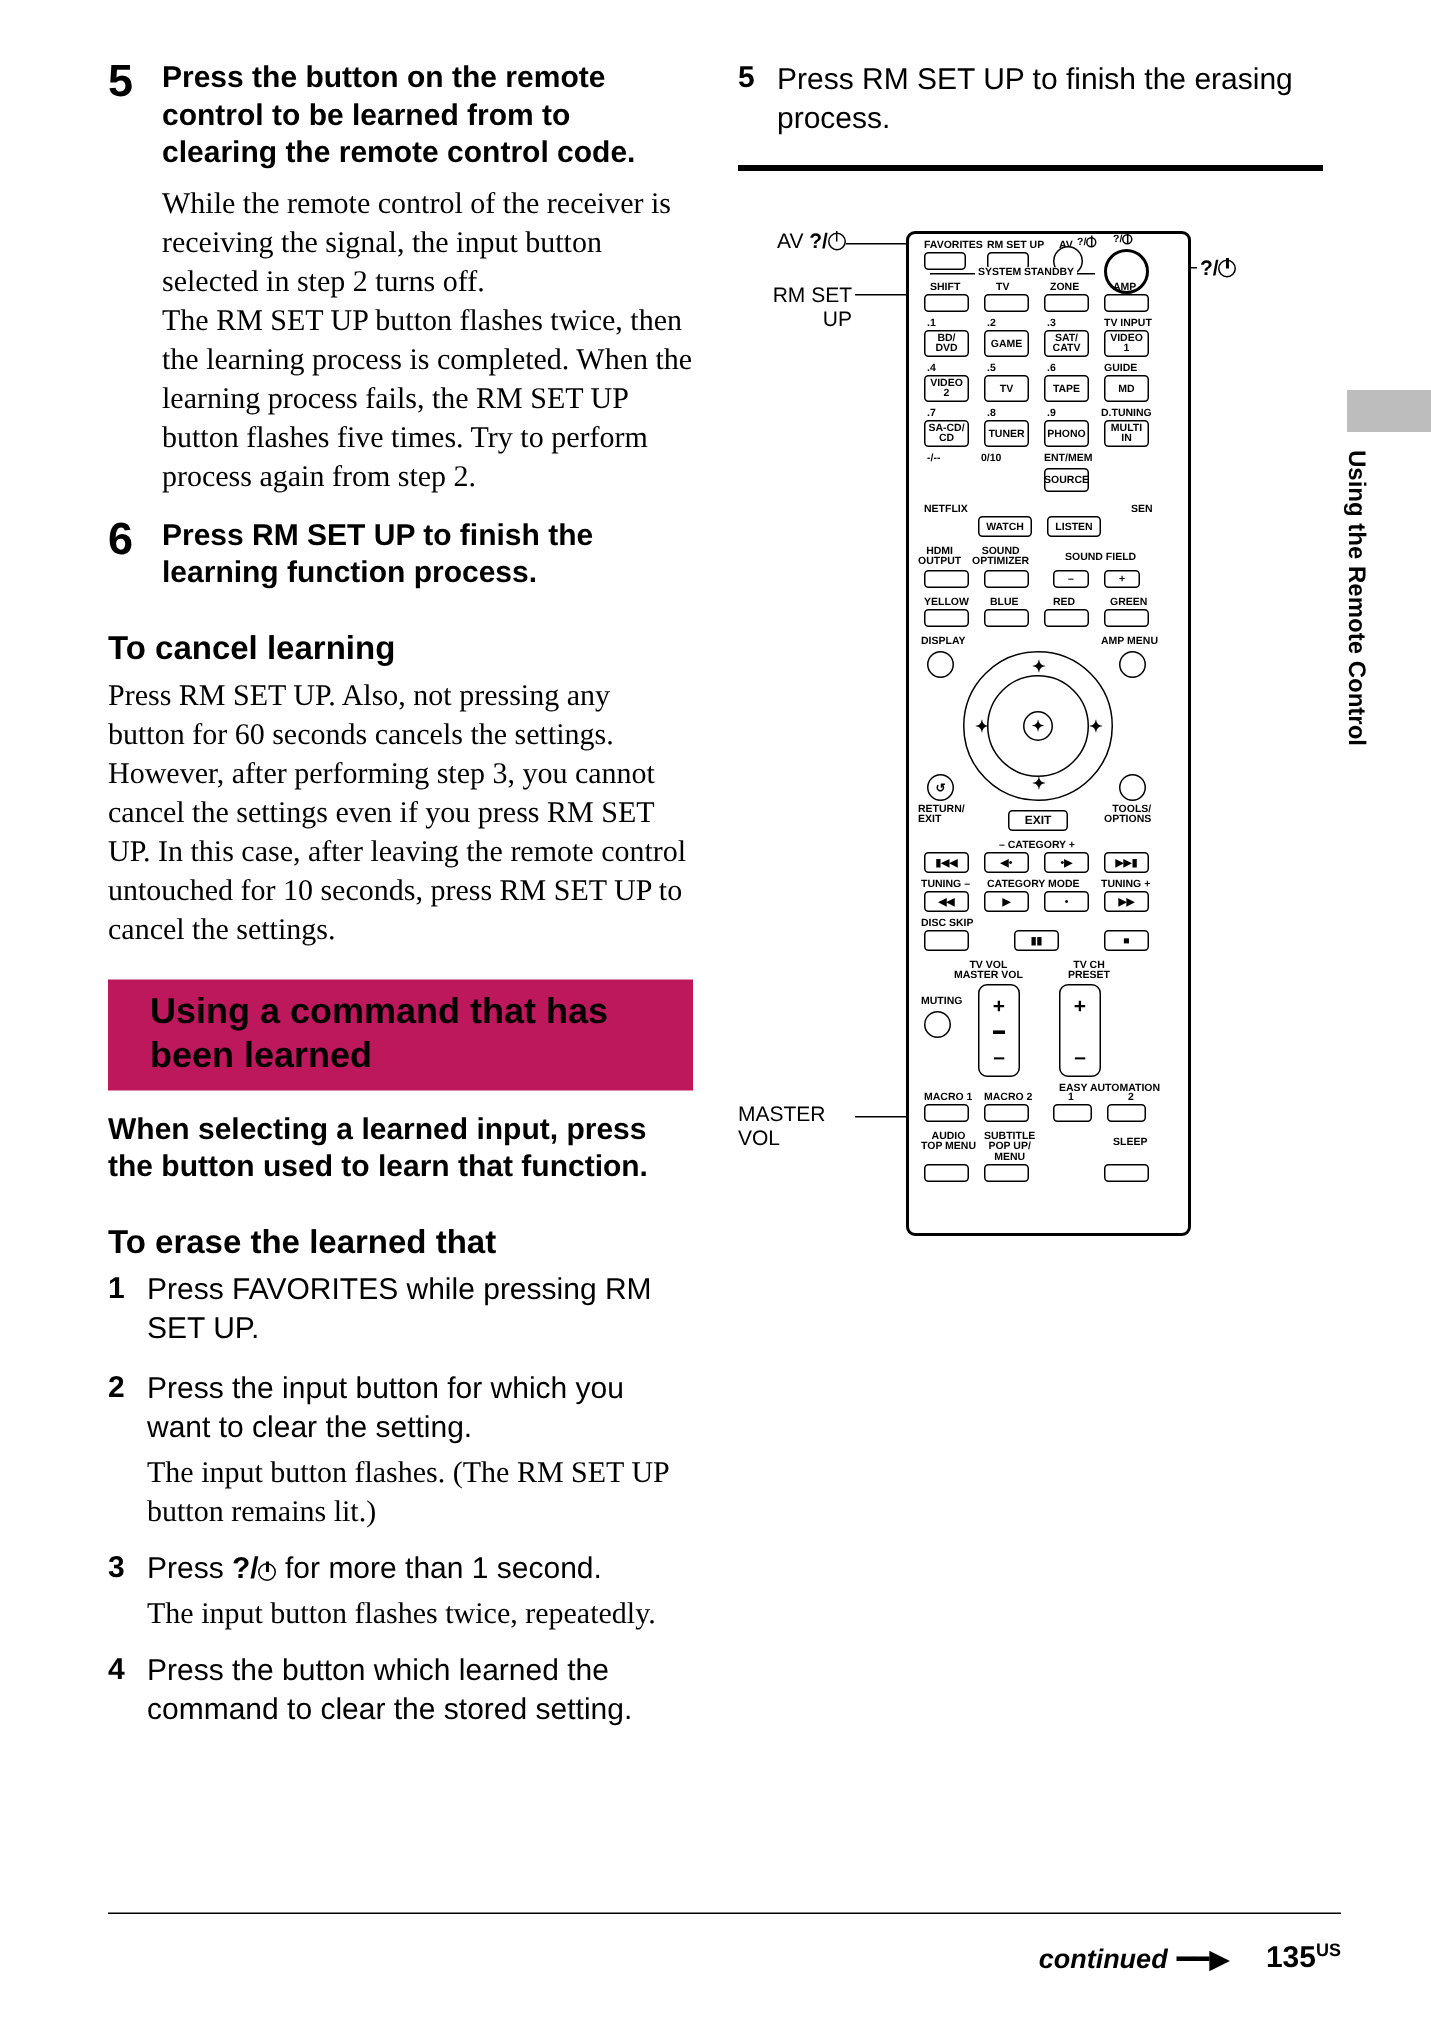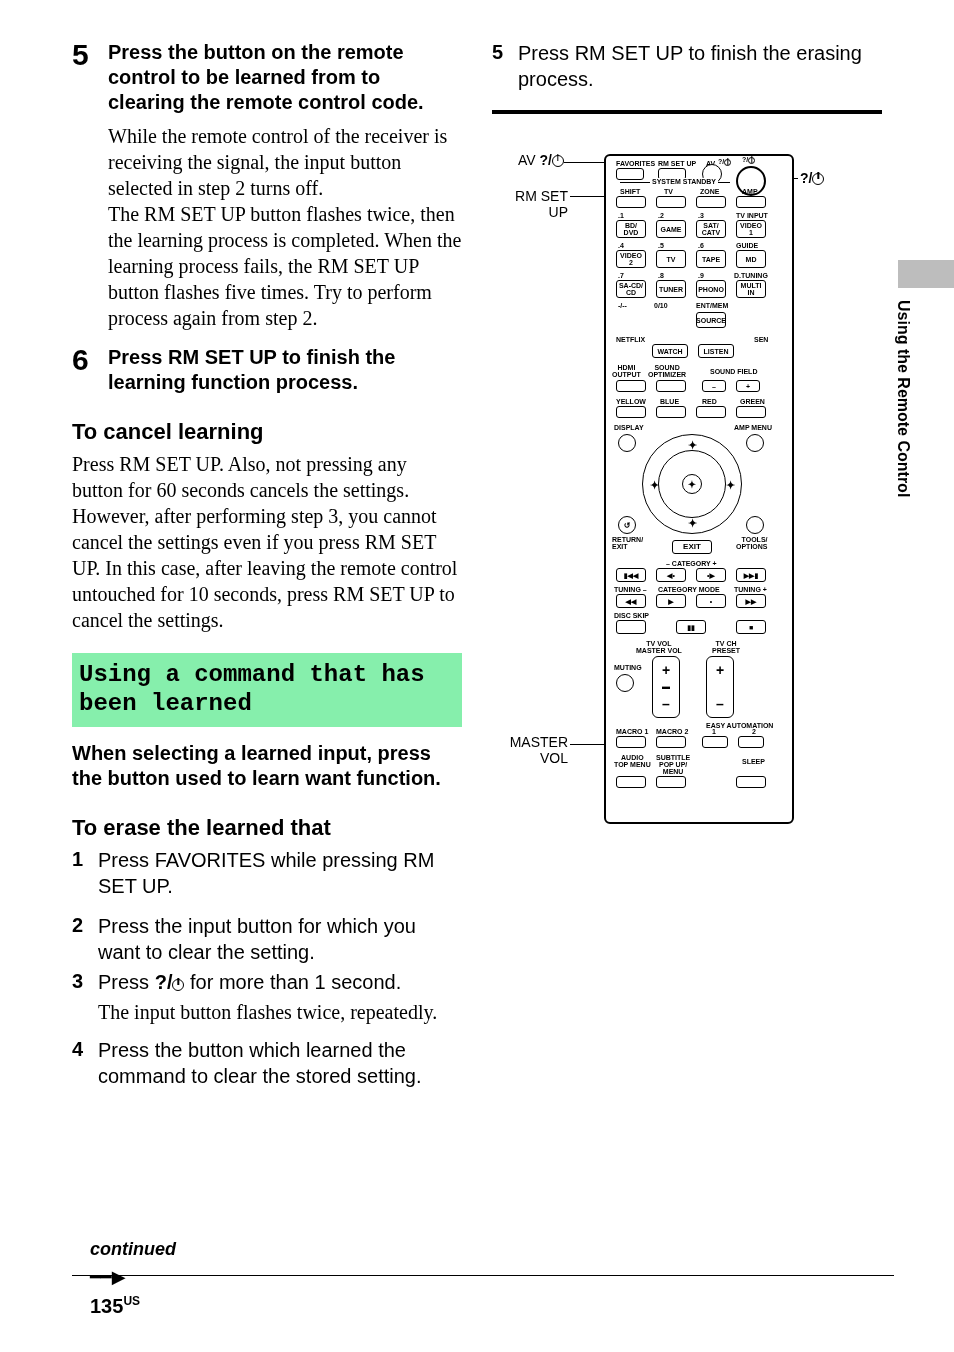--- a/index.html
+++ b/index.html
@@ -8,31 +8,31 @@
   .columns { display: flex; gap: 30px; }
   .col { width: 390px; }
   .col-right { width: 390px; }
   .step-row { display: flex; margin-bottom: 8px; }
   .step-num-big { font-family: Arial, sans-serif; font-weight: bold; font-size: 30px; width: 36px; flex-shrink: 0; line-height: 1.0; }
   .step-num-small { font-family: Arial, sans-serif; font-weight: bold; font-size: 20px; width: 26px; flex-shrink: 0; line-height: 1.25; }
   .step-head { font-family: Arial, sans-serif; font-weight: bold; font-size: 20px; line-height: 1.25; }
   .step-body-indent { margin-left: 36px; font-family: "Times New Roman", serif; font-size: 20px; line-height: 1.3; margin-top: 6px; margin-bottom: 14px; }
   .para { font-family: "Times New Roman", serif; font-size: 20px; line-height: 1.3; margin-bottom: 12px; }
   .h3 { font-family: Arial, sans-serif; font-weight: bold; font-size: 22px; margin-top: 24px; margin-bottom: 6px; }
-  .h2-bar { font-family: Liberation Mono, monospace; font-weight: bold; font-size: 24px; line-height: 1.2; background: #86efac; padding: 8px 7px; margin-top: 20px; margin-bottom: 14px; }
+  .h2-bar { font-family: Liberation Sans, sans-serif; font-weight: bold; font-size: 24px; line-height: 1.2; background: #be185d; padding: 8px 28px; margin-top: 20px; margin-bottom: 14px; }
   .instr-bold { font-family: Arial, sans-serif; font-weight: bold; font-size: 20px; line-height: 1.25; margin-bottom: 16px; }
   .list-step { display: flex; margin-bottom: 4px; }
   .list-step .txt { font-family: Arial, sans-serif; font-size: 20px; line-height: 1.3; }
   .list-note { font-family: "Times New Roman", serif; font-size: 20px; line-height: 1.3; margin-left: 26px; margin-bottom: 12px; }
   .rule { border-top: 4px solid #000; margin: 18px 0 10px 0; }
   .h1 { font-family: Arial, sans-serif; font-weight: bold; font-size: 32px; line-height: 1.15; margin-bottom: 26px; }
   .side-tab { position: absolute; right: 28px; top: 260px; width: 32px; }
   .side-tab .bar { position: absolute; right: -28px; top: 0; width: 56px; height: 28px; background: #bdbdbd; }
   .side-tab .label { writing-mode: vertical-rl; font-family: Arial, sans-serif; font-weight: bold; font-size: 16px; margin-top: 40px; }
-  .footer { position: absolute; left: 72px; right: 60px; bottom: 34px; display: flex; justify-content: flex-end; align-items: baseline; gap: 6px; flex-direction: column; }
+  .footer { position: absolute; left: 72px; right: 60px; bottom: 34px; display: flex; justify-content: flex-end; align-items: baseline; gap: 6px; }
   .footer .cont { font-family: Arial, sans-serif; font-style: italic; font-weight: bold; font-size: 18px; }
   .footer .arrow { font-family: Arial, sans-serif; font-size: 18px; }
   .footer .pg { font-family: Arial, sans-serif; font-weight: bold; font-size: 20px; margin-left: 18px; }
   .footer .sup { font-family: Arial, sans-serif; font-size: 12px; vertical-align: super; }
   .footer-rule { position: absolute; left: 72px; right: 60px; bottom: 76px; height: 1px; background: #000; }
 
   
   .remote-wrap { position: relative; width: 390px; height: 700px; font-family: Arial, sans-serif; font-weight: bold; font-size: 10px; }
   .remote-body { position: absolute; left: 112px; top: 30px; width: 190px; height: 670px; border: 2px solid #000; border-radius: 6px; background: #fff; }
   .callout { position: absolute; font-size: 14px; font-weight: normal; font-family: Arial, sans-serif; }
@@ -60,34 +60,35 @@
 
       <div class="step-row">
         <div class="step-num-big">6</div>
         <div class="step-head">Press RM SET UP to finish the learning function process.</div>
       </div>
 
       <div class="h3">To cancel learning</div>
       <div class="para">Press RM SET UP. Also, not pressing any button for 60 seconds cancels the settings. However, after performing step 3, you cannot cancel the settings even if you press RM SET UP. In this case, after leaving the remote control untouched for 10 seconds, press RM SET UP to cancel the settings.</div>
 
       <div class="h2-bar">Using a command that has been learned</div>
-      <div class="instr-bold">When selecting a learned input, press the button used to learn want function.</div>
+      <div class="instr-bold">When selecting a learned input, press the button used to learn that function.</div>
 
       <div class="h3">To erase the learned that</div>
 
       <div class="list-step">
         <div class="step-num-small">1</div>
         <div class="txt">Press FAVORITES while pressing RM SET UP.</div>
       </div>
       <div style="height:10px"></div>
 
       <div class="list-step">
         <div class="step-num-small">2</div>
         <div class="txt">Press the input button for which you want to clear the setting.</div>
       </div>
+      <div class="list-note">The input button flashes. (The RM SET UP button remains lit.)</div>
 
       <div class="list-step">
         <div class="step-num-small">3</div>
         <div class="txt">
           <span>Press </span><b>?/</b><span class="pwr-icon"></span><span> for more than 1 second.</span>
         </div>
       </div>
       <div class="list-note">The input button flashes twice, repeatedly.</div>
 
       <div class="list-step">
@@ -110,21 +111,21 @@
         <div class="callout" style="left:26px; top:28px;"><span>AV </span><b>?/</b><span class="pwr-icon"></span></div>
         <div class="callout-line" style="left:72px; top:38px; width:70px;"></div>
 
         <div class="callout" style="left:16px; top:64px; text-align:right; width:60px; white-space:pre-line;">RM SET
 UP</div>
         <div class="callout-line" style="left:78px; top:72px; width:66px;"></div>
 
         <div class="callout" style="left:308px; top:46px;"><b>?/</b><span class="pwr-icon"></span></div>
         <div class="callout-line" style="left:282px; top:54px; width:24px;"></div>
 
-        <div class="callout" style="left:0px; top:610px; width:76px; text-align:right; white-space:pre-line;">MASTER
+        <div class="callout" style="left:0px; top:610px; width:76px; text-align:left; white-space:pre-line;">MASTER
 VOL</div>
         <div class="callout-line" style="left:78px; top:620px; width:56px;"></div>
 
         <div class="remote-body">
 
           <div class="tiny" style="left:10px; top:4px;">FAVORITES</div>
           <div class="tiny" style="left:52px; top:4px;">RM SET UP</div>
           <div class="tiny" style="left:100px; top:4px; font-weight:bold;">AV</div>
           <span class="tiny" style="left:112px; top:2px;">?/<span class="pwr-icon" style="width:7px;height:7px;border-width:1px;"></span></span>
 

